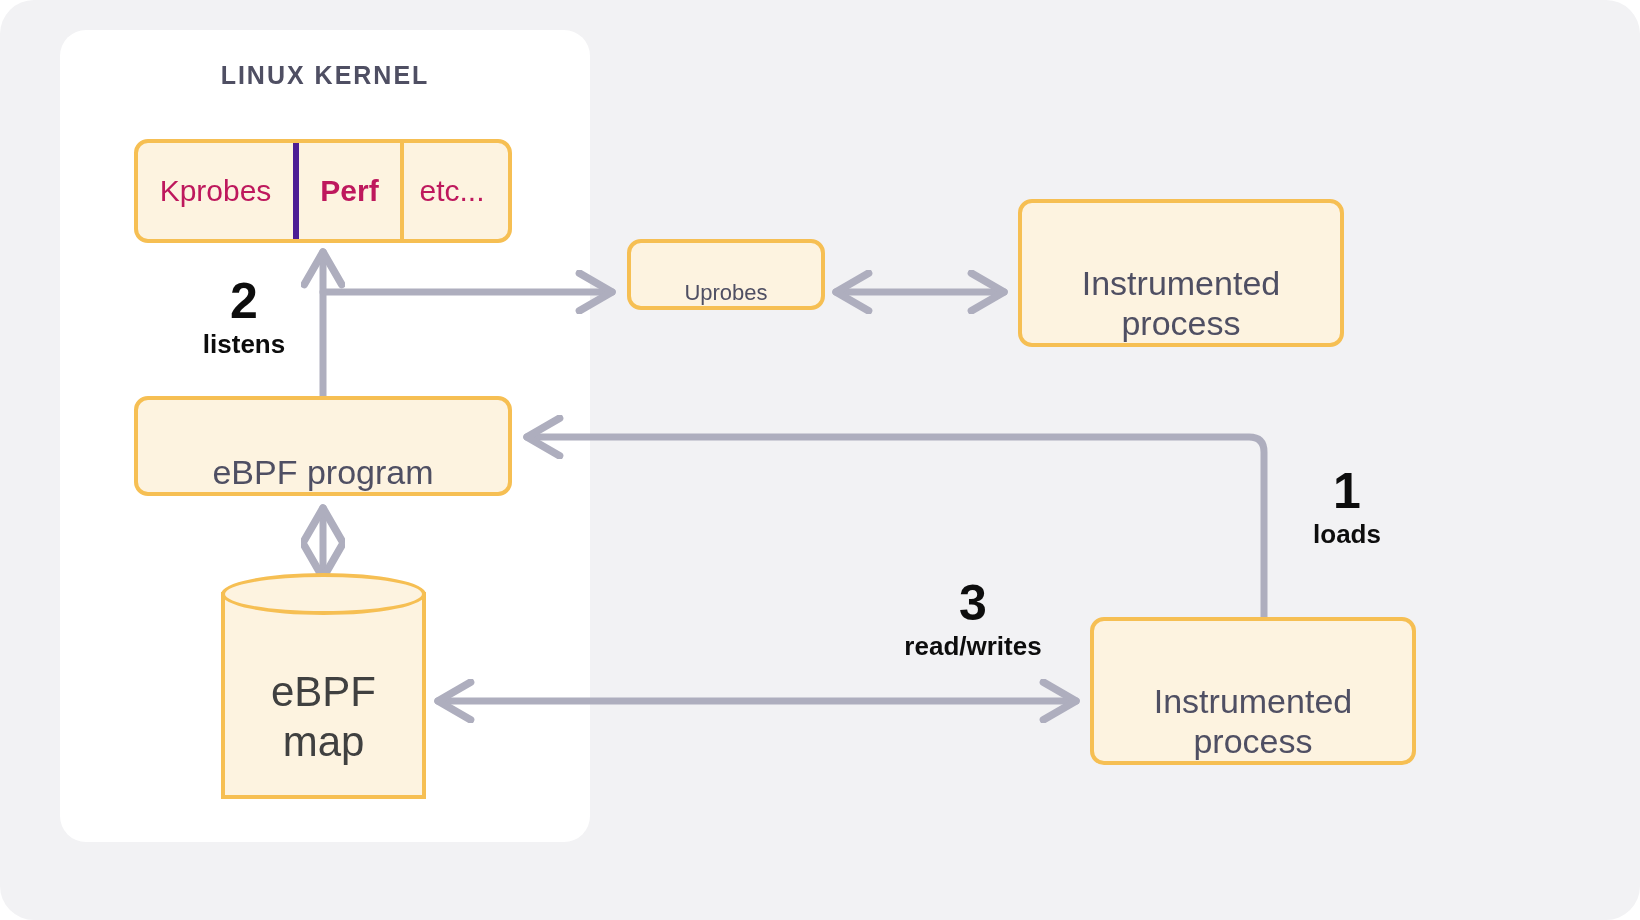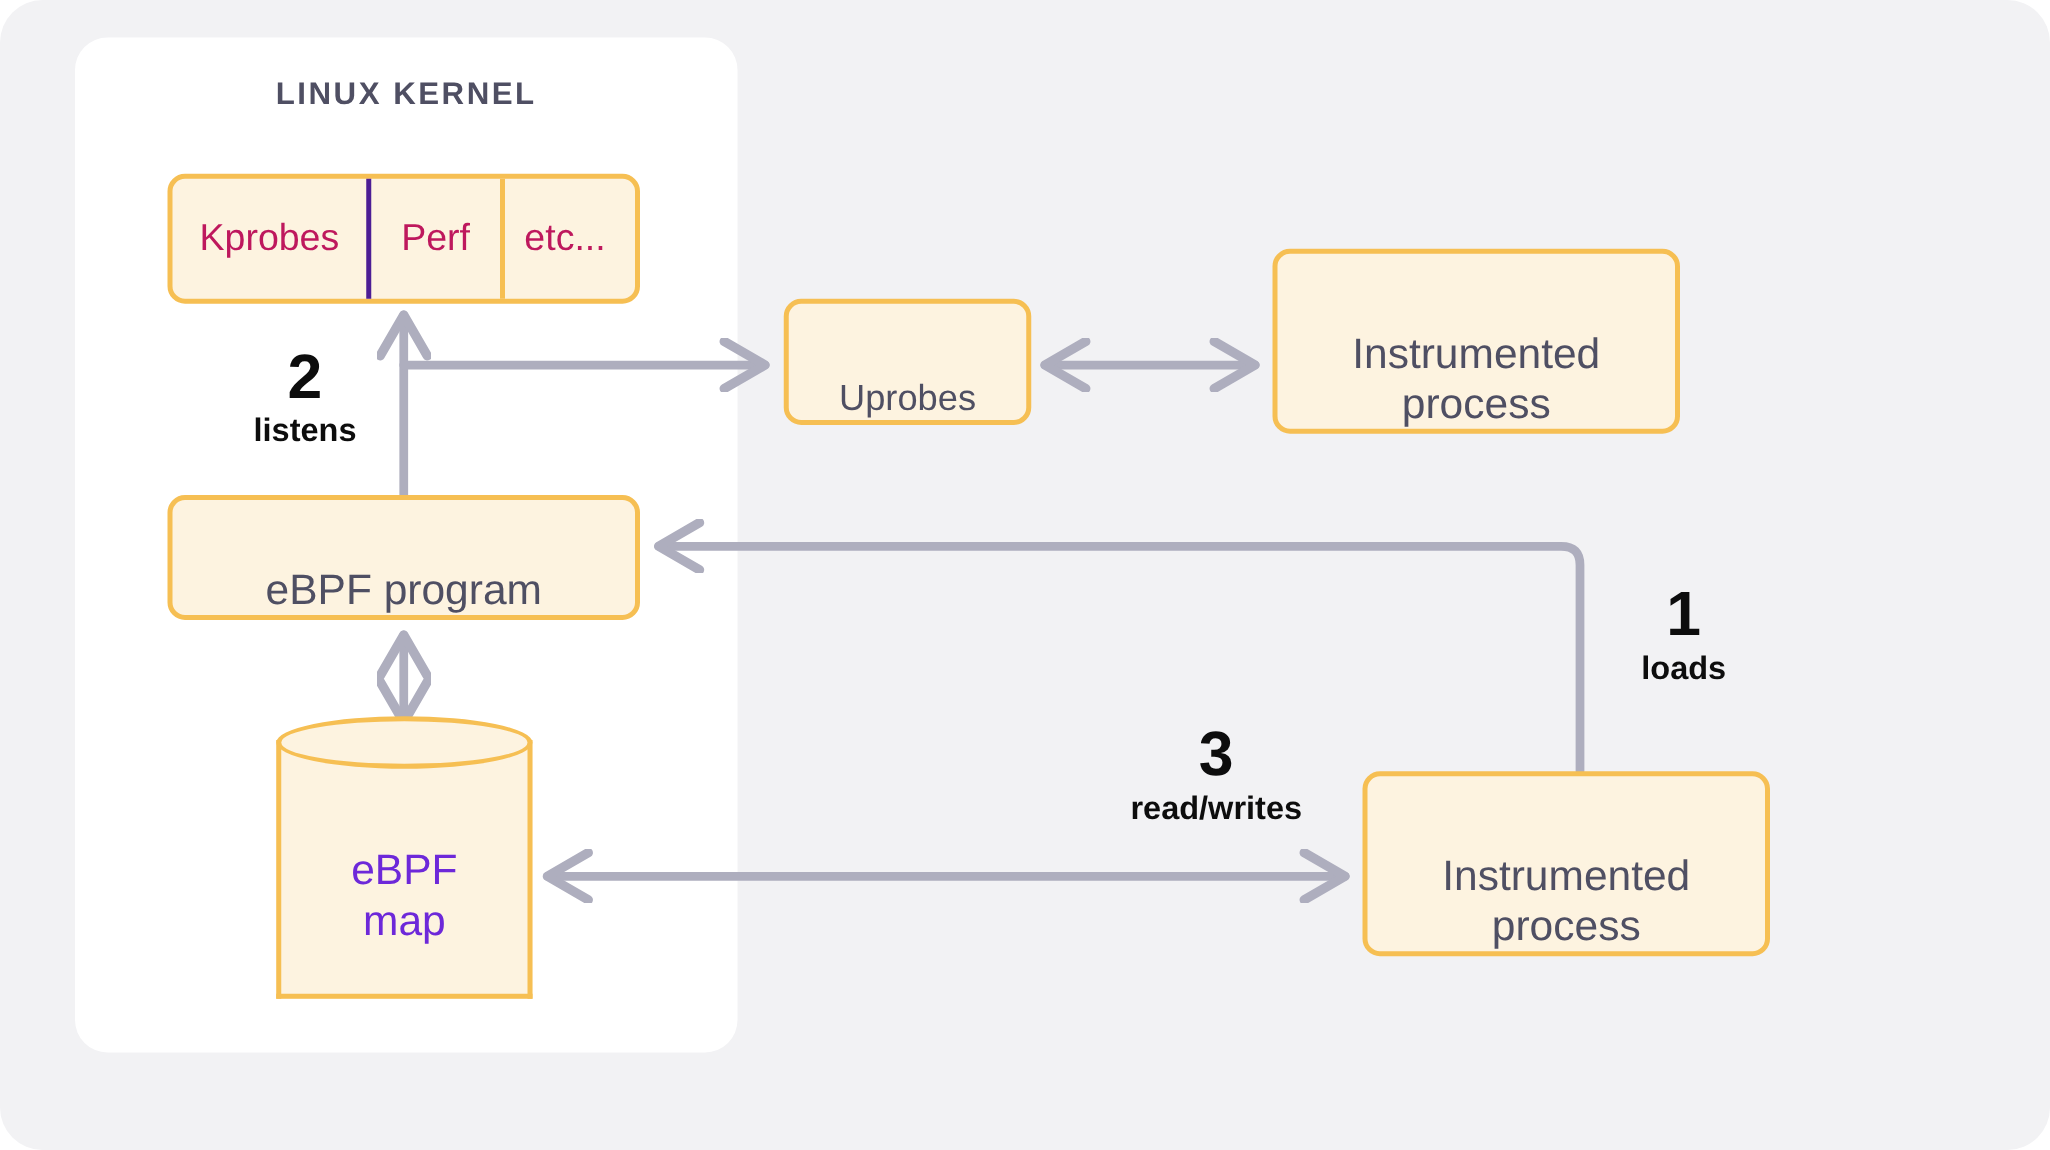--- a/index.html
+++ b/index.html
@@ -94,36 +94,36 @@
     flex: 0 0 auto;
     display: flex;
     align-items: center;
     justify-content: center;
     font-size: 30px;
     color: #be185d;
     height: 100%;
     box-sizing: border-box;
   }
   .probe-cell.c0 { width: 155px; }
-  .probe-cell.c1 { width: 107px; border-left: 4px solid #4c1d95; }
+  .probe-cell.c1 { width: 107px; border-left: 6px solid #4c1d95; font-weight: bold; }
   .probe-cell.c2 { width: 100px; border-left: 4px solid #f6bf53; }
 
   .box-ebpf-program {
     left: 134px;
     top: 396px;
     width: 378px;
     height: 100px;
     font-size: 34px;
   }
   .box-uprobes {
     left: 627px;
     top: 239px;
     width: 198px;
-    height: 101px;
-    font-size: 29px;
+    height: 71px;
+    font-size: 22px;
   }
   .box-proc-top {
     left: 1018px;
     top: 199px;
     width: 326px;
     height: 148px;
     font-size: 34px;
   }
   .box-proc-bottom {
     left: 1090px;
@@ -168,22 +168,22 @@
   .cyl-label {
     position: absolute;
     left: 0;
     top: 62px;
     width: 205px;
     height: 164px;
     display: flex;
     align-items: center;
     justify-content: center;
     text-align: center;
-    font-size: 34px;
-    color: #6d28d9;
+    font-size: 42px;
+    color: #404040;
     line-height: 1.2;
     font-family: "Liberation Sans", sans-serif;
   }
   
   .step {
     position: absolute;
     text-align: center;
     color: #0d0d0d;
     font-family: "Liberation Sans", sans-serif;
     white-space: nowrap;

